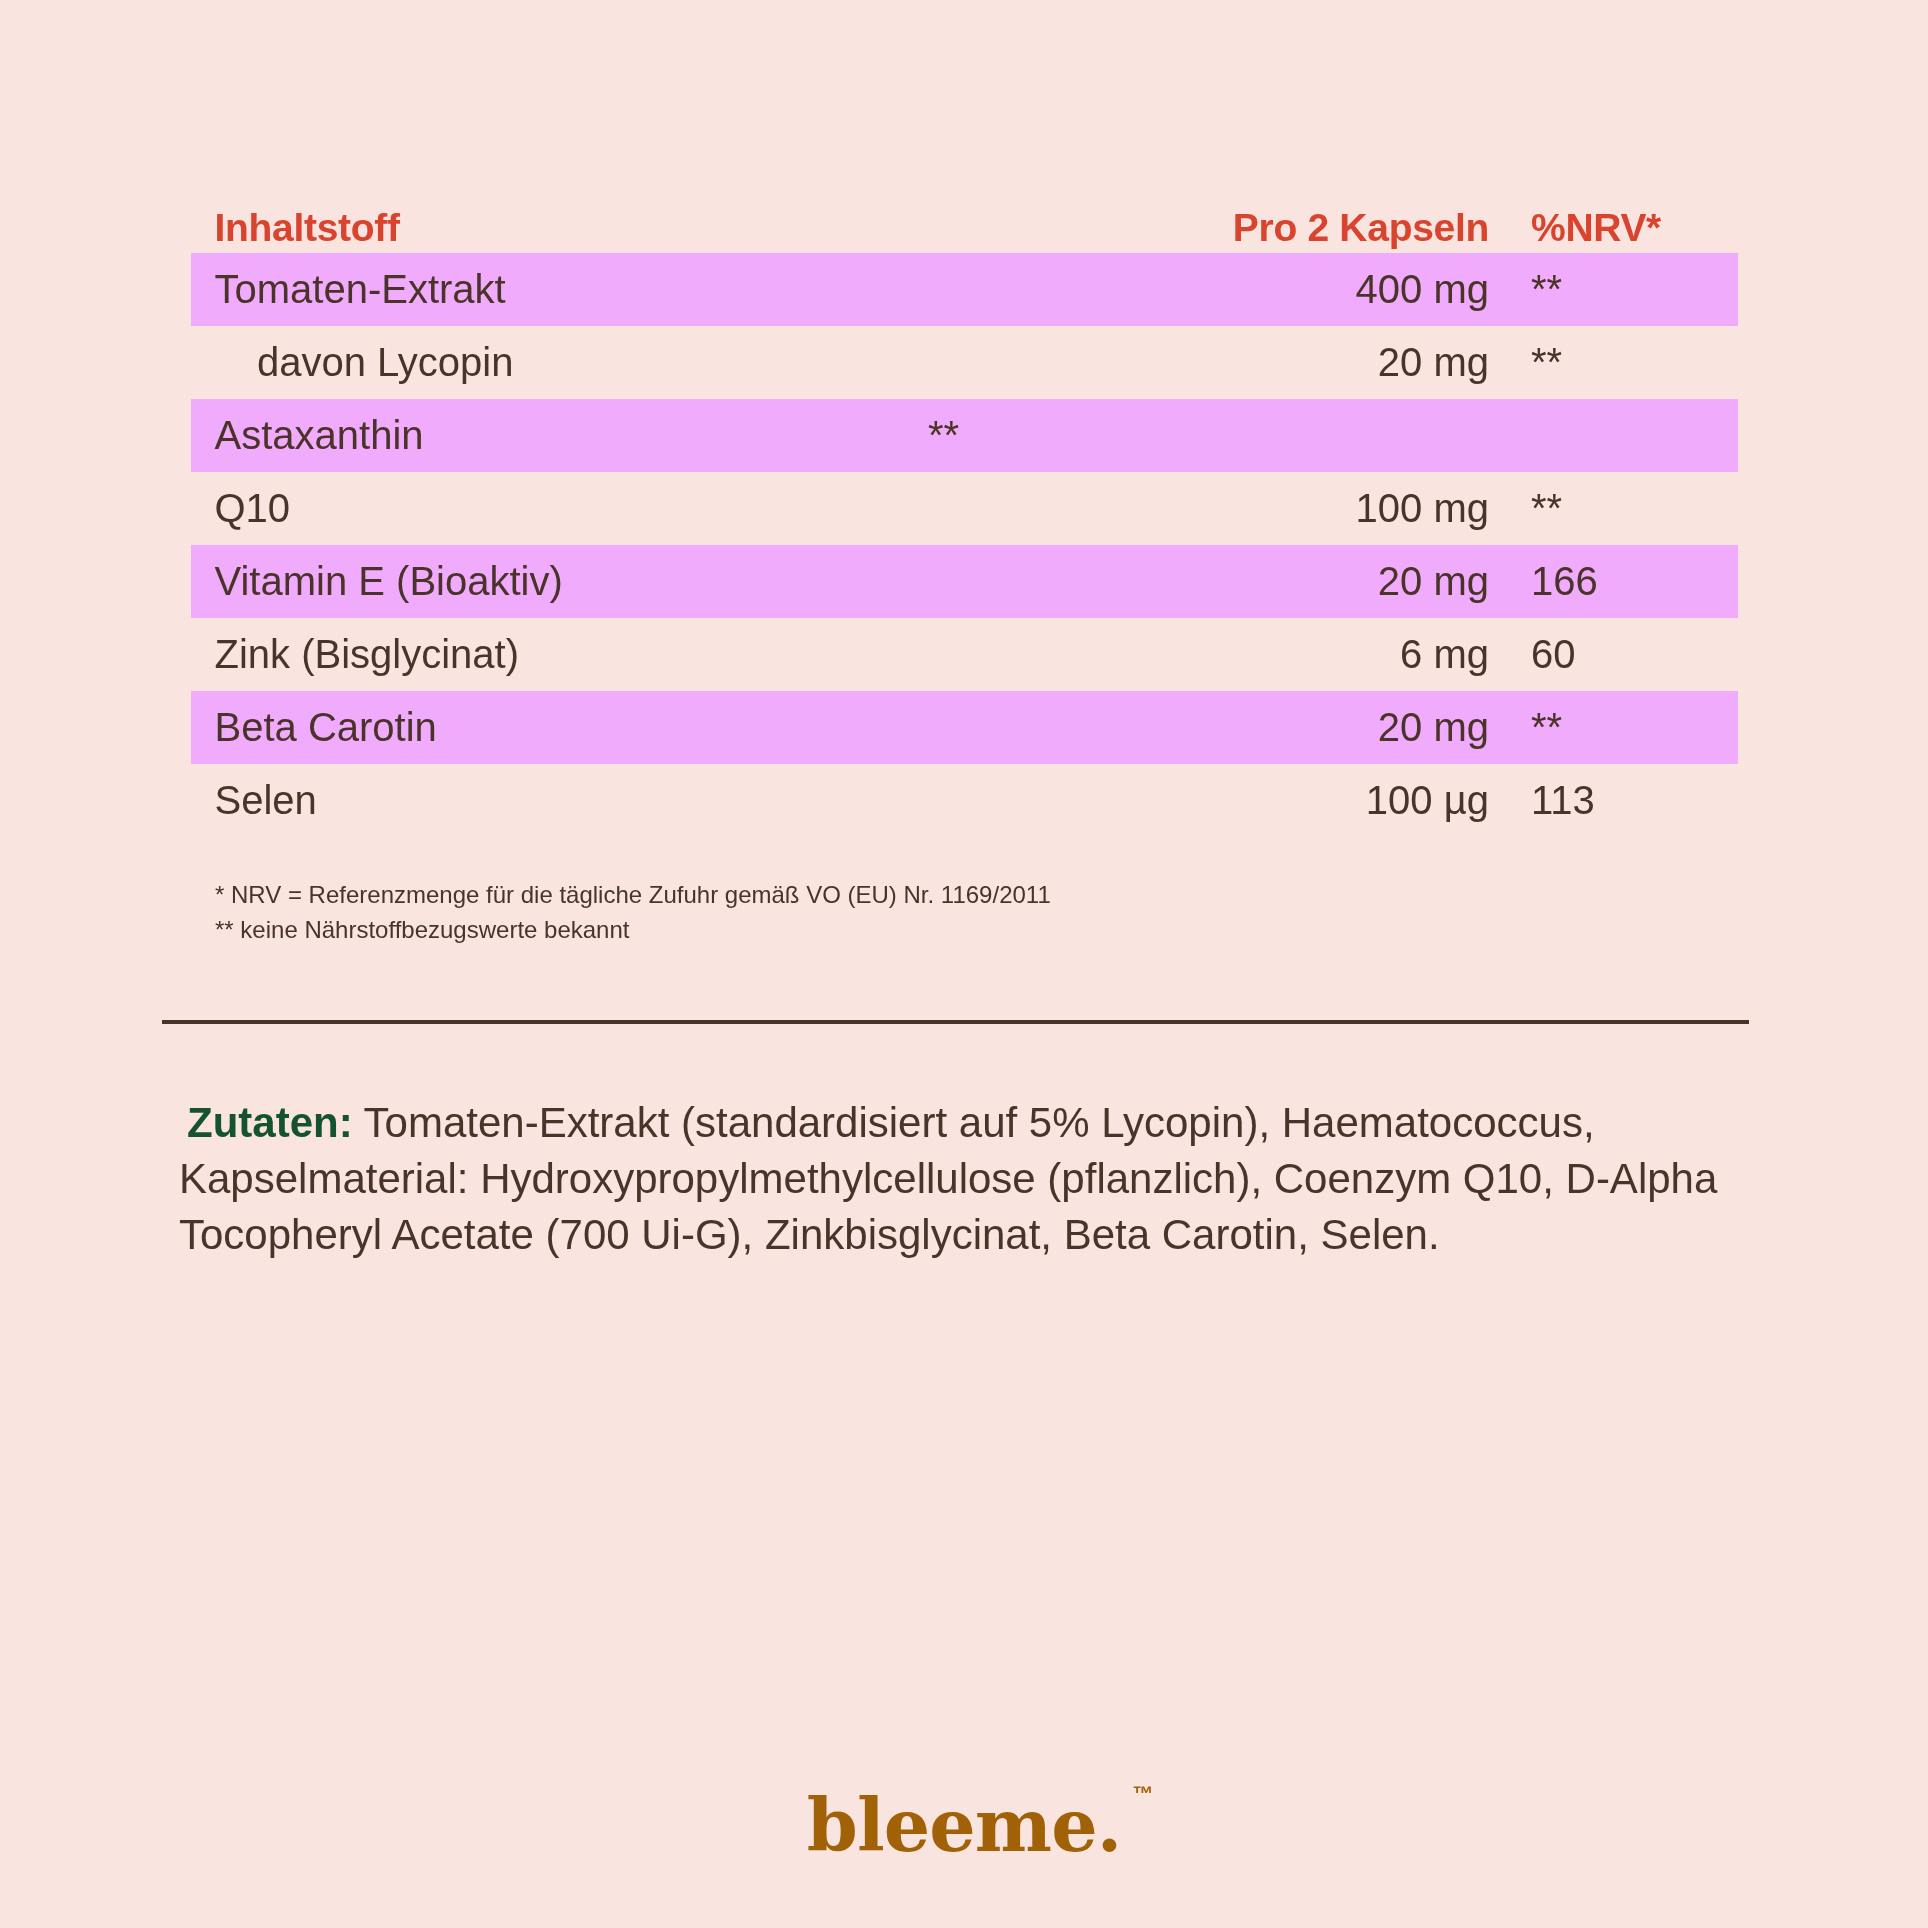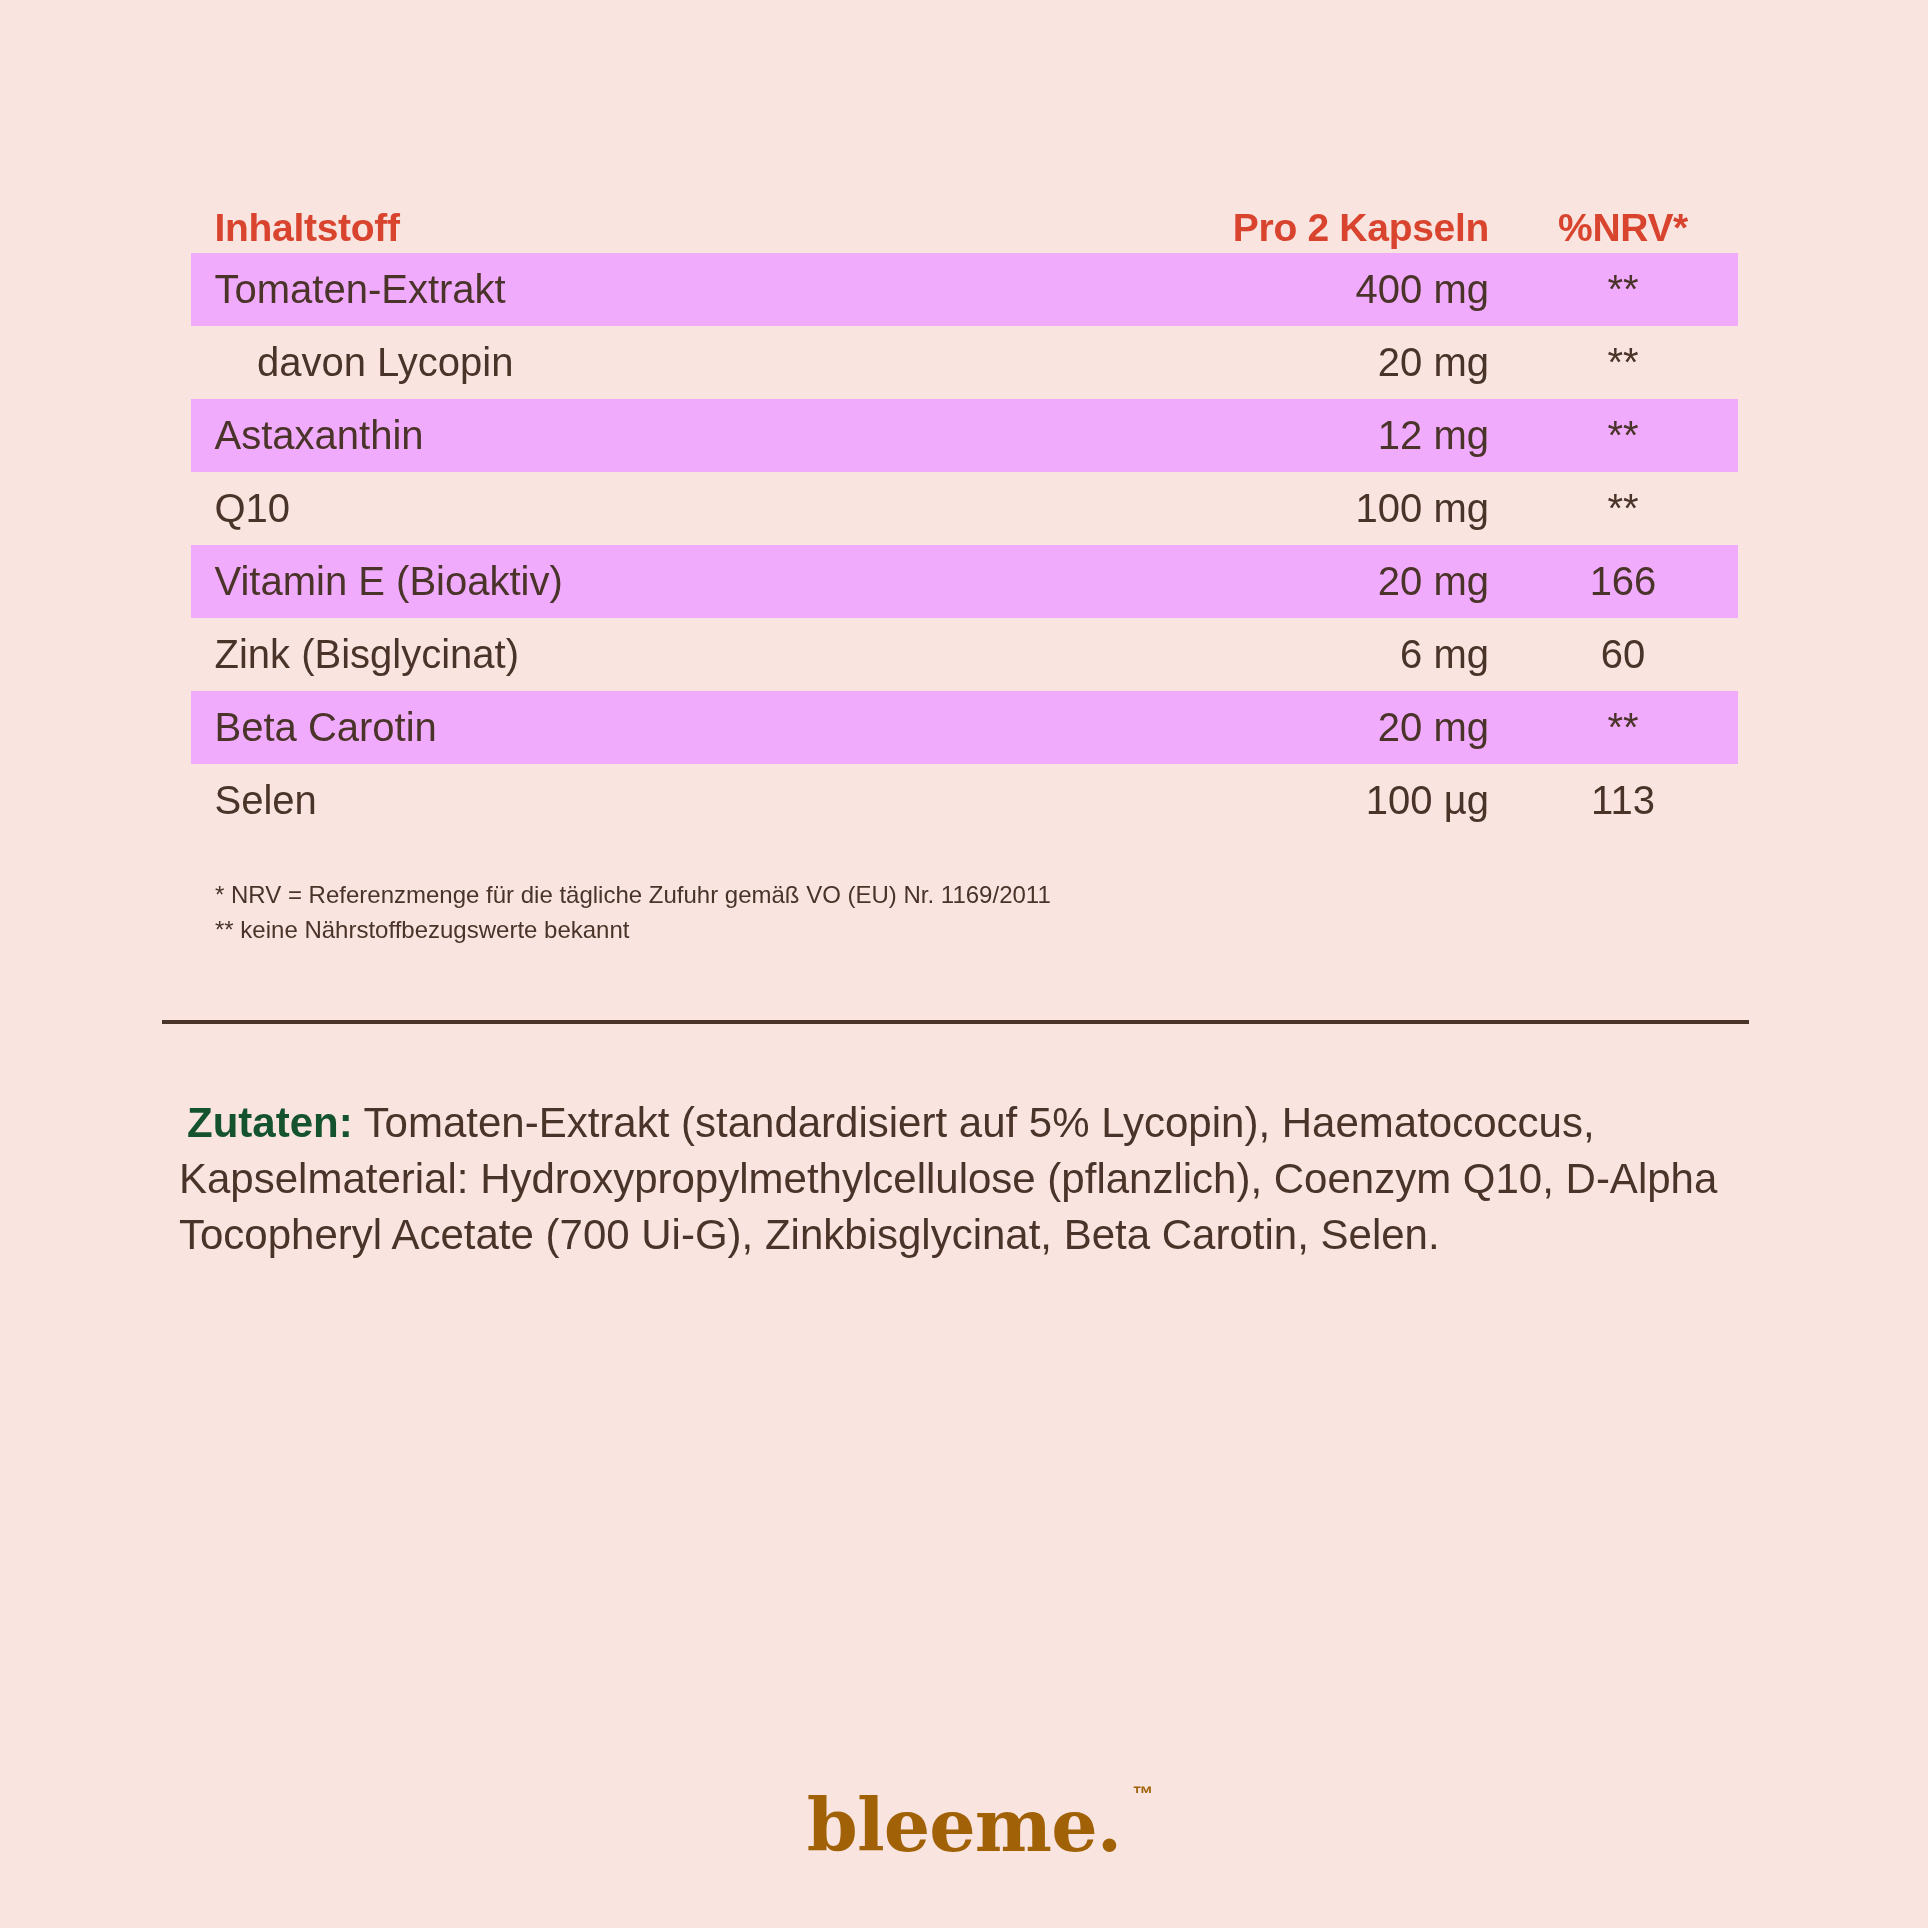--- a/index.html
+++ b/index.html
@@ -38,21 +38,21 @@
   .nt-head .th {
     color: #d9442e;
     font-weight: bold;
     font-size: 39px;
     letter-spacing: -0.3px;
     line-height: 1;
   }
 
   .col-name   { width: 716px; padding-left: 23.5px; box-sizing: border-box; }
   .col-amount { width: 603px; text-align: right; box-sizing: border-box; padding-right: 21px;}
-  .col-nrv    { width: 205px; text-align: center; box-sizing: border-box; padding-left: 21px;}
+  .col-nrv    { width: 205px; text-align: left; box-sizing: border-box; padding-left: 21px;}
 
   .nt-row {
     display: flex;
     align-items: center;
     height: 73px;
     background: transparent;
   }
   .nt-row.striped { background: #f0abfc; }
 
   .nt-row .td {
@@ -150,21 +150,20 @@
           <div class="td col-amount">400 mg</div>
           <div class="td col-nrv">**</div>
         </div>
         <div class="nt-row">
           <div class="td name col-name indented">davon Lycopin</div>
           <div class="td col-amount">20 mg</div>
           <div class="td col-nrv">**</div>
         </div>
         <div class="nt-row striped">
           <div class="td name col-name">Astaxanthin</div>
-          <div class="td col-amount">12 mg</div>
           <div class="td col-nrv">**</div>
         </div>
         <div class="nt-row">
           <div class="td name col-name">Q10</div>
           <div class="td col-amount">100 mg</div>
           <div class="td col-nrv">**</div>
         </div>
         <div class="nt-row striped">
           <div class="td name col-name">Vitamin E (Bioaktiv)</div>
           <div class="td col-amount">20 mg</div>

